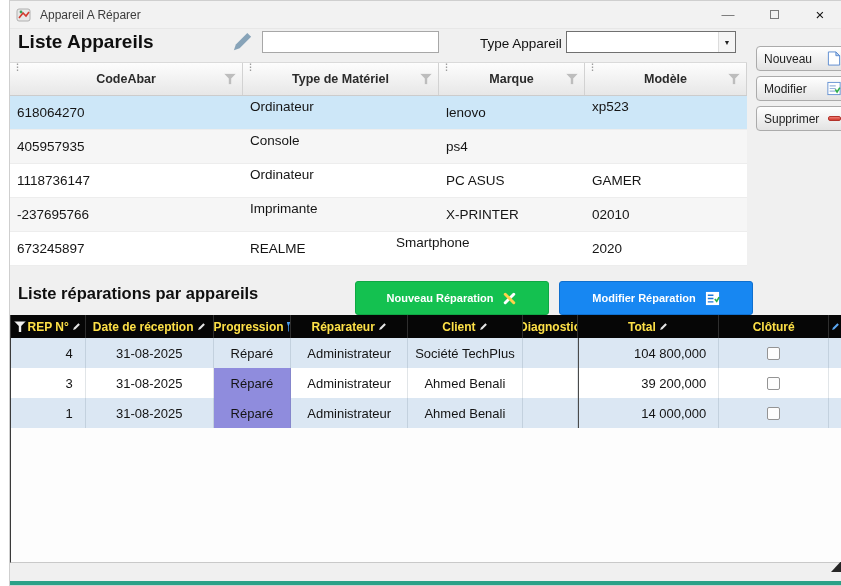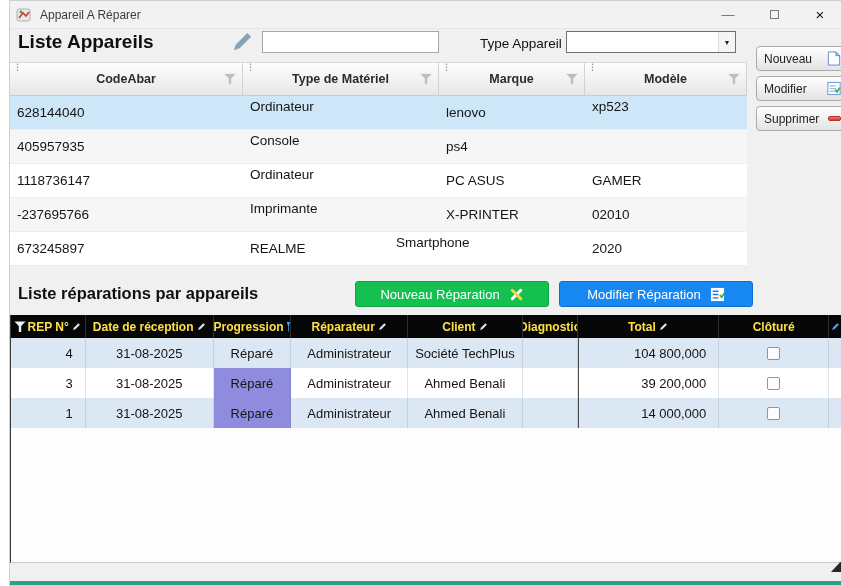--- a/index.html
+++ b/index.html
@@ -81,23 +81,23 @@
     background: linear-gradient(#ffffff, #e3e3e3); font-size: 12px; color: #1e1e1e;
     font-family: inherit; cursor: pointer;
   }
   .side-btn svg { width: 14px; height: 15px; }
   .icon-minus { width: 13px; height: 5px; border-radius: 2px;
     background: linear-gradient(#ee7b72, #d03a2e); border: 1px solid #b2322a; }
 
   
   .h2 { position: absolute; left: 8px; top: 283px; font-size: 16.5px; font-weight: bold; color: #0f0f0f; }
   .btn-green, .btn-blue {
-    position: absolute; top: 280px; height: 26px; width: 194px;
+    position: absolute; top: 280px; height: 34px; width: 194px;
     display: flex; align-items: center; justify-content: center; gap: 9px;
-    color: #fff; font-size: 13px; font-weight: normal; font-family: inherit;
+    color: #fff; font-size: 11px; font-weight: bold; font-family: inherit;
     border-radius: 3px; cursor: pointer;
   }
   .btn-green { left: 345px; background: #14c150; border: 1px solid #0fa844; }
   .btn-blue  { left: 549px; background: #1787f2; border: 1px solid #0f6fce; }
   .tool-x { position: relative; width: 15px; height: 15px; }
   .tool-x::before { content: ""; position: absolute; left: 6px; top: 0; width: 3px; height: 15px;
     background: #ffffff; border-radius: 2px; transform: rotate(45deg); }
   .tool-x::after { content: ""; position: absolute; left: 6px; top: 0; width: 3px; height: 15px;
     background: #ffd24a; border-radius: 2px; transform: rotate(-45deg); }
   .btn-blue svg { width: 15px; height: 15px; }
@@ -191,21 +191,21 @@
         <span class="funnel"></span>
       </div>
       <div class="g1-hcell c3">
         <span class="dots">⋮</span>
         <span>Modèle</span>
         <span class="funnel"></span>
       </div>
     </div>
 
     <div class="g1-row selected">
-      <div class="g1-cell c0">628144040</div>
+      <div class="g1-cell c0">618064270</div>
       <div class="g1-cell c1 type">Ordinateur</div>
       <div class="g1-cell c2">lenovo</div>
       <div class="g1-cell c3 type">xp523</div>
     </div>
     <div class="g1-row alt">
       <div class="g1-cell c0">405957935</div>
       <div class="g1-cell c1 type">Console</div>
       <div class="g1-cell c2">ps4</div>
       <div class="g1-cell c3"></div>
     </div>

